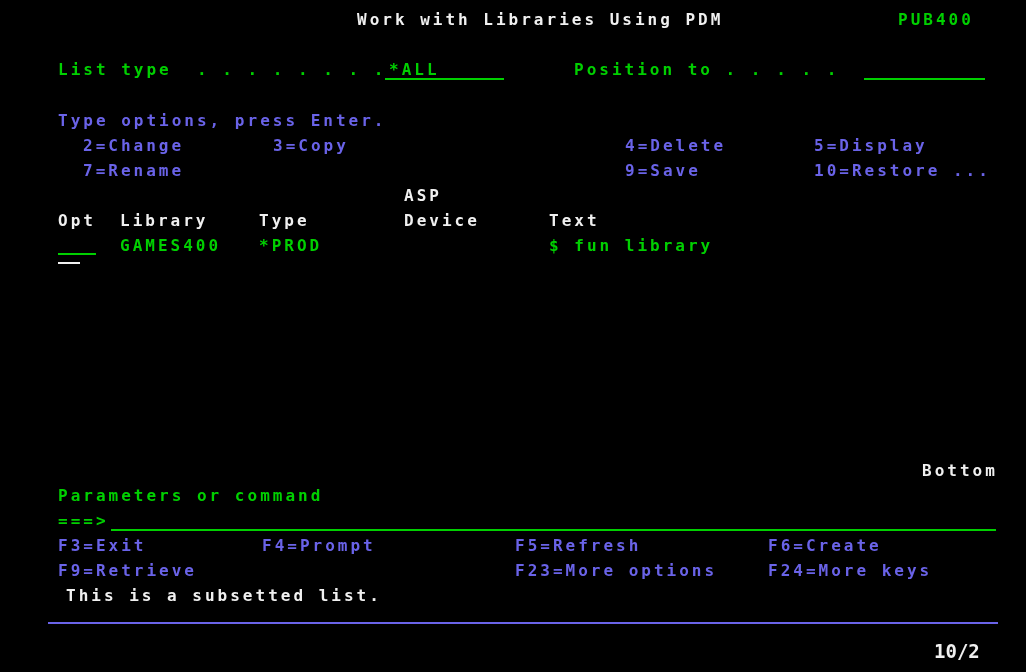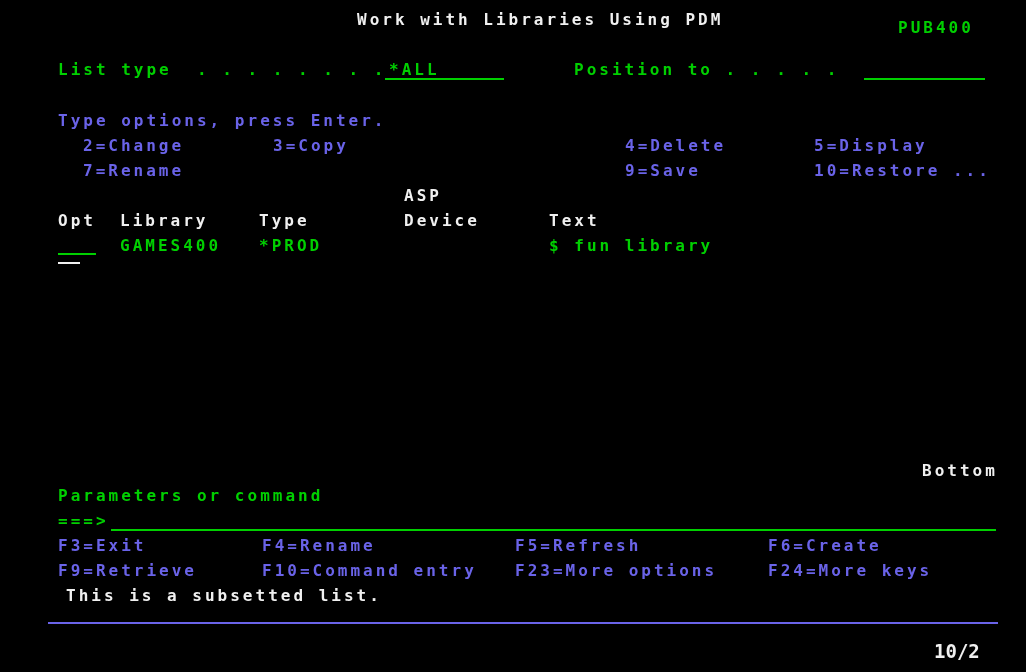--- a/index.html
+++ b/index.html
@@ -44,21 +44,21 @@
     background:#6A63E8;
   }
   .nospace { letter-spacing:0px; }
 </style>
 </head>
 <body>
 
 <div id="screen">
 
   <div class="cell white" style="left:357px; top:10px;">Work with Libraries Using PDM</div>
-  <div class="cell green" style="left:898px; top:18px;">PUB400</div>
+  <div class="cell green" style="left:898px; top:10px;">PUB400</div>
 
   <div class="cell green" style="left:58px; top:60px;">List type  . . . . . . . .</div>
   <div class="cell green" style="left:389px; top:60px;">*ALL</div>
   <div class="field green-f" style="left:385px; top:78px; width:119px;"></div>
 
   <div class="cell green" style="left:574px; top:60px;">Position to . . . . .</div>
   <div class="cell green" style="left:864px; top:60px;"></div>
   <div class="field green-f" style="left:864px; top:78px; width:121px;"></div>
 
   <div class="cell blue" style="left:58px; top:111px;">Type options, press Enter.</div>
@@ -92,26 +92,25 @@
   </div>
 
   <div class="cell white" style="left:922px; top:461px;">Bottom</div>
 
   <div class="cell green" style="left:58px; top:486px;">Parameters or command</div>
   <div class="cell green" style="left:58px; top:511px;">===&gt;</div>
   <div class="cell green" style="left:120px; top:511px;"></div>
   <div class="field green-f" style="left:111px; top:529px; width:885px;"></div>
 
   <div class="cell blue" style="left:58px; top:536px;">F3=Exit</div>
-  <div class="cell blue" style="left:262px; top:536px;">F4=Rename</div>
+  <div class="cell blue" style="left:262px; top:536px;">F4=Prompt</div>
   <div class="cell blue" style="left:515px; top:536px;">F5=Refresh</div>
   <div class="cell blue" style="left:768px; top:536px;text-align:right;">F6=Create</div>
 
   <div class="cell blue" style="left:58px; top:561px;">F9=Retrieve</div>
-  <div class="cell blue" style="left:262px; top:561px;">F10=Command entry</div>
   <div class="cell blue" style="left:515px; top:561px;">F23=More options</div>
   <div class="cell blue" style="left:768px; top:561px;">F24=More keys</div>
 
   <div class="cell white" style="left:50px; top:586px;margin-left:16px;">This is a subsetted list.</div>
 
   <div class="hline" style="left:48px; top:622px; width:950px;"></div>
 
   <div class="cell white nospace" style="left:934px; top:641px; font-size:19px;">10/2</div>
 
 </div>

